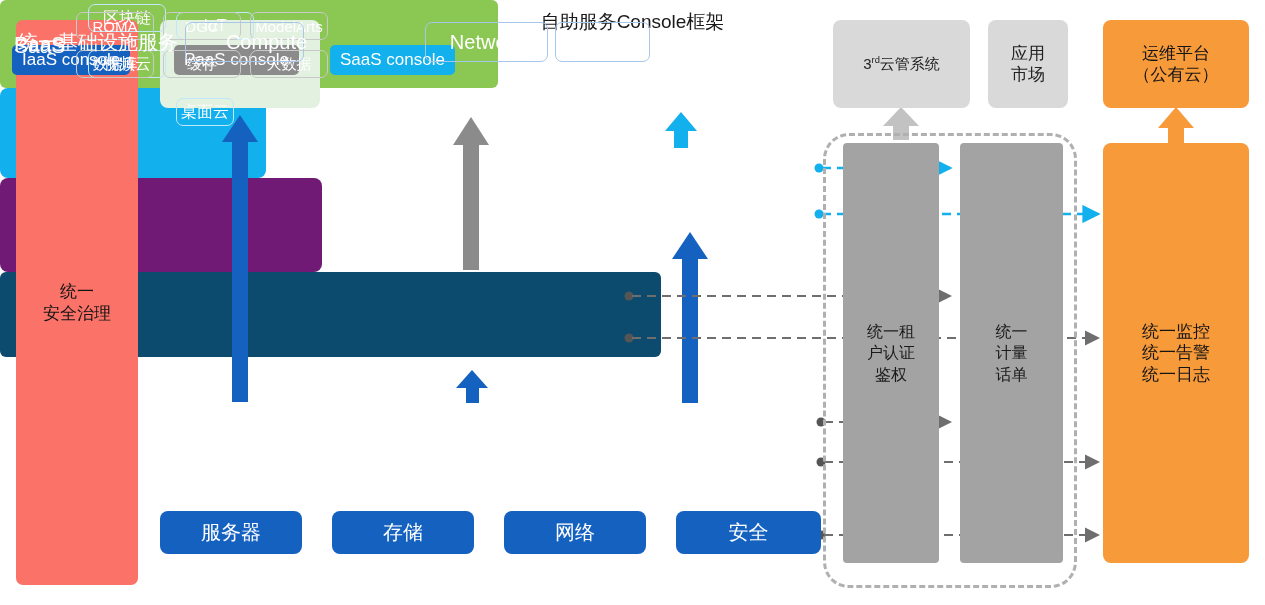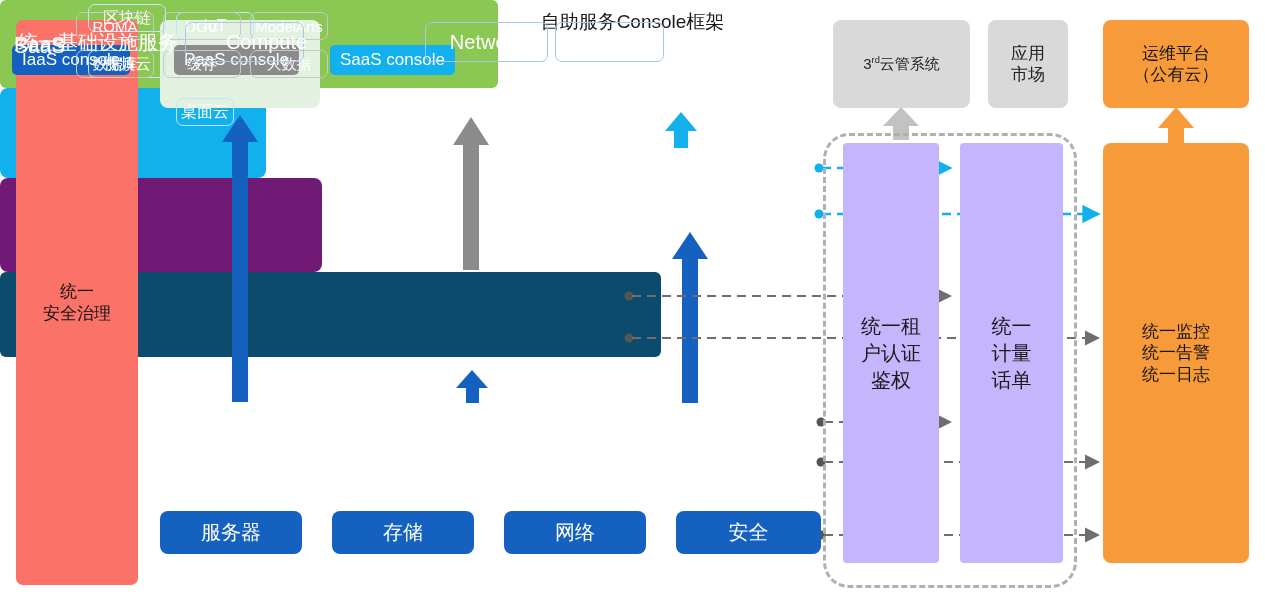--- a/index.html
+++ b/index.html
@@ -54,32 +54,32 @@
   .pb-4{left:163px;top:50px;width:78px;}
   .pb-5{left:250px;top:50px;width:78px;}
 
   
   .infra{left:160px;top:401px;width:661px;height:85px;background:#0c4a6e;border-radius:6px;}
   .infra-label{position:absolute;left:18px;top:29px;color:#fff;font-size:20px;}
   .ibtn{position:absolute;top:22px;height:40px;border:1.6px solid #a8c6e8;border-radius:7px;display:flex;align-items:center;justify-content:center;color:#fff;font-size:20px;box-sizing:border-box;}
   .ib-0{left:185px;width:119px;padding-left:44px;}
   .ib-1{left:311px;width:104px;}
   .ib-2{left:425px;width:123px;}
-  .ib-3{left:555px;width:109px;}
+  .ib-3{left:555px;width:95px;}
 
   
   .bb{height:43px;top:511px;background:#1561c0;border-radius:8px;color:#fff;font-size:20px;}
   .bb-0{left:160px;width:142px;}
   .bb-1{left:332px;width:142px;}
   .bb-2{left:504px;width:142px;}
   .bb-3{left:676px;width:145px;}
 
   
   .dashbox{position:absolute;left:823px;top:133px;width:254px;height:455px;border:3px dashed #b0b0b0;border-radius:26px;box-sizing:border-box;}
-  .graybar{position:absolute;background:#c4b5fd;border-radius:4px;top:143px;height:420px;display:flex;align-items:center;justify-content:center;color:#1a1a1a;font-size:20px;text-align:center;line-height:1.35;}
+  .graybar{position:absolute;background:#a3a3a3;border-radius:4px;top:143px;height:420px;display:flex;align-items:center;justify-content:center;color:#1a1a1a;font-size:16px;text-align:center;line-height:1.35;}
   .gb-0{left:843px;width:96px;}
   .gb-1{left:960px;width:103px;}
 
   
   #wires{position:absolute;left:0;top:0;width:1265px;height:605px;pointer-events:none;}
 </style>
 </head>
 <body>
 
 <div id="stage">

